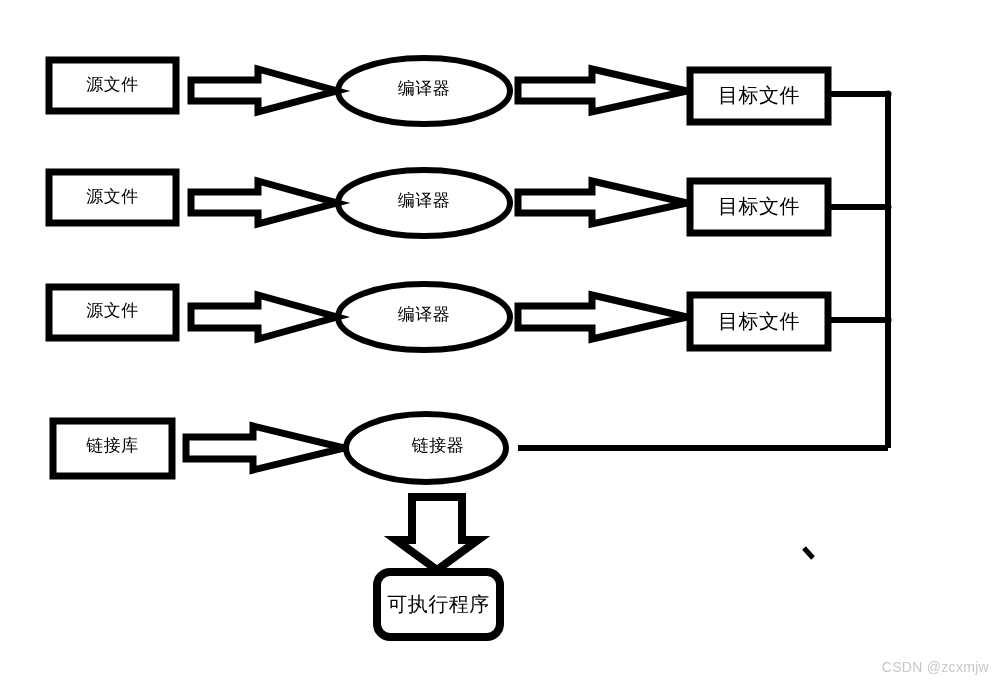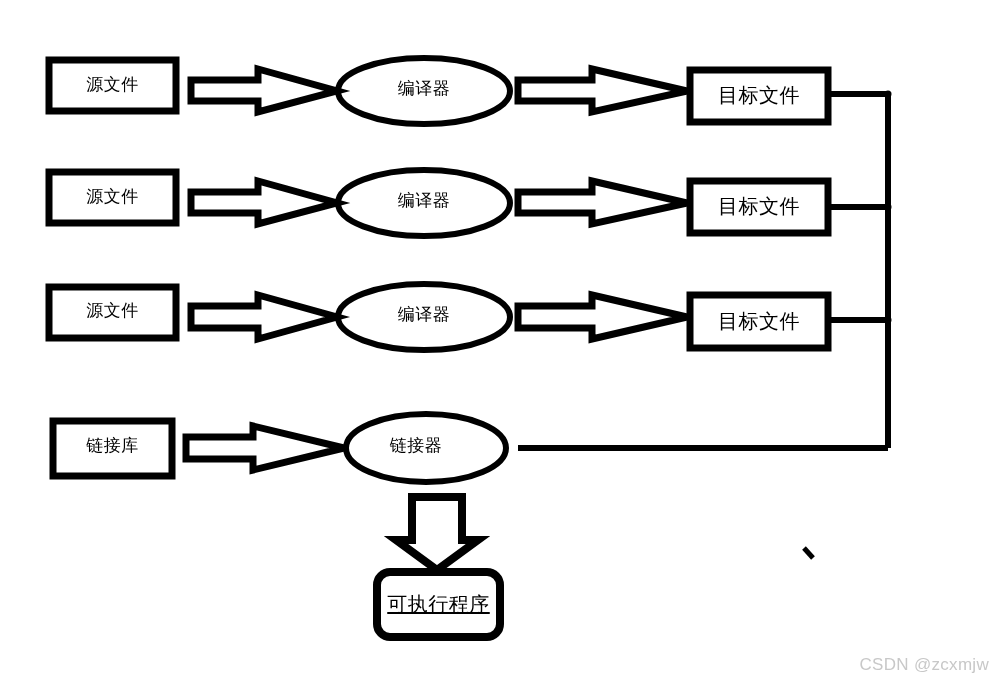--- a/index.html
+++ b/index.html
@@ -31,21 +31,21 @@
     letter-spacing: 0.5px;
     text-align: center;
     pointer-events: none;
   }
   .watermark {
     position: absolute;
     right: 8px;
     bottom: 6px;
     color: #c8c8c8;
     font-family: "Liberation Sans", "DejaVu Sans", sans-serif;
-    font-size: 17px;
+    font-size: 14px;
     letter-spacing: 0.3px;
   }
 </style>
 </head>
 <body>
 
 <svg id="diagram-canvas" viewBox="0 0 997 681" xmlns="http://www.w3.org/2000/svg">
 
   <rect x="49" y="60" width="127" height="51" fill="#ffffff" stroke="#000000" stroke-width="7"></rect>
   <rect x="49" y="172" width="127" height="51" fill="#ffffff" stroke="#000000" stroke-width="7"></rect>
@@ -94,21 +94,21 @@
 <div class="node-label" style="left:49px; top:76px; width:127px;">源文件</div>
 <div class="node-label" style="left:49px; top:188px; width:127px;">源文件</div>
 <div class="node-label" style="left:49px; top:302px; width:127px;">源文件</div>
 
 <div class="node-label" style="left:53px; top:437px; width:119px;">链接库</div>
 
 <div class="node-label" style="left:338px; top:80px; width:172px;">编译器</div>
 <div class="node-label" style="left:338px; top:192px; width:172px;">编译器</div>
 <div class="node-label" style="left:338px; top:306px; width:172px;">编译器</div>
 
-<div class="node-label" style="left:336px; top:437px; width:160px;text-align:center;">链接器</div>
+<div class="node-label" style="left:358px; top:437px; width:160px;text-align:center;">链接器</div>
 
 <div class="node-label" style="left:690px; top:85px; width:138px; font-size:20px;">目标文件</div>
 <div class="node-label" style="left:690px; top:196px; width:138px; font-size:20px;">目标文件</div>
 <div class="node-label" style="left:690px; top:311px; width:138px; font-size:20px;">目标文件</div>
 
-<div class="node-label" style="left:377px; top:594px; width:123px; font-size:20px;text-decoration:underline;">可执行程序</div>
+<div class="node-label" style="left:377px; top:594px; width:123px; font-size:20px;">可执行程序</div>
 
 <div class="watermark">CSDN @zcxmjw</div>
 
 </body></html>

